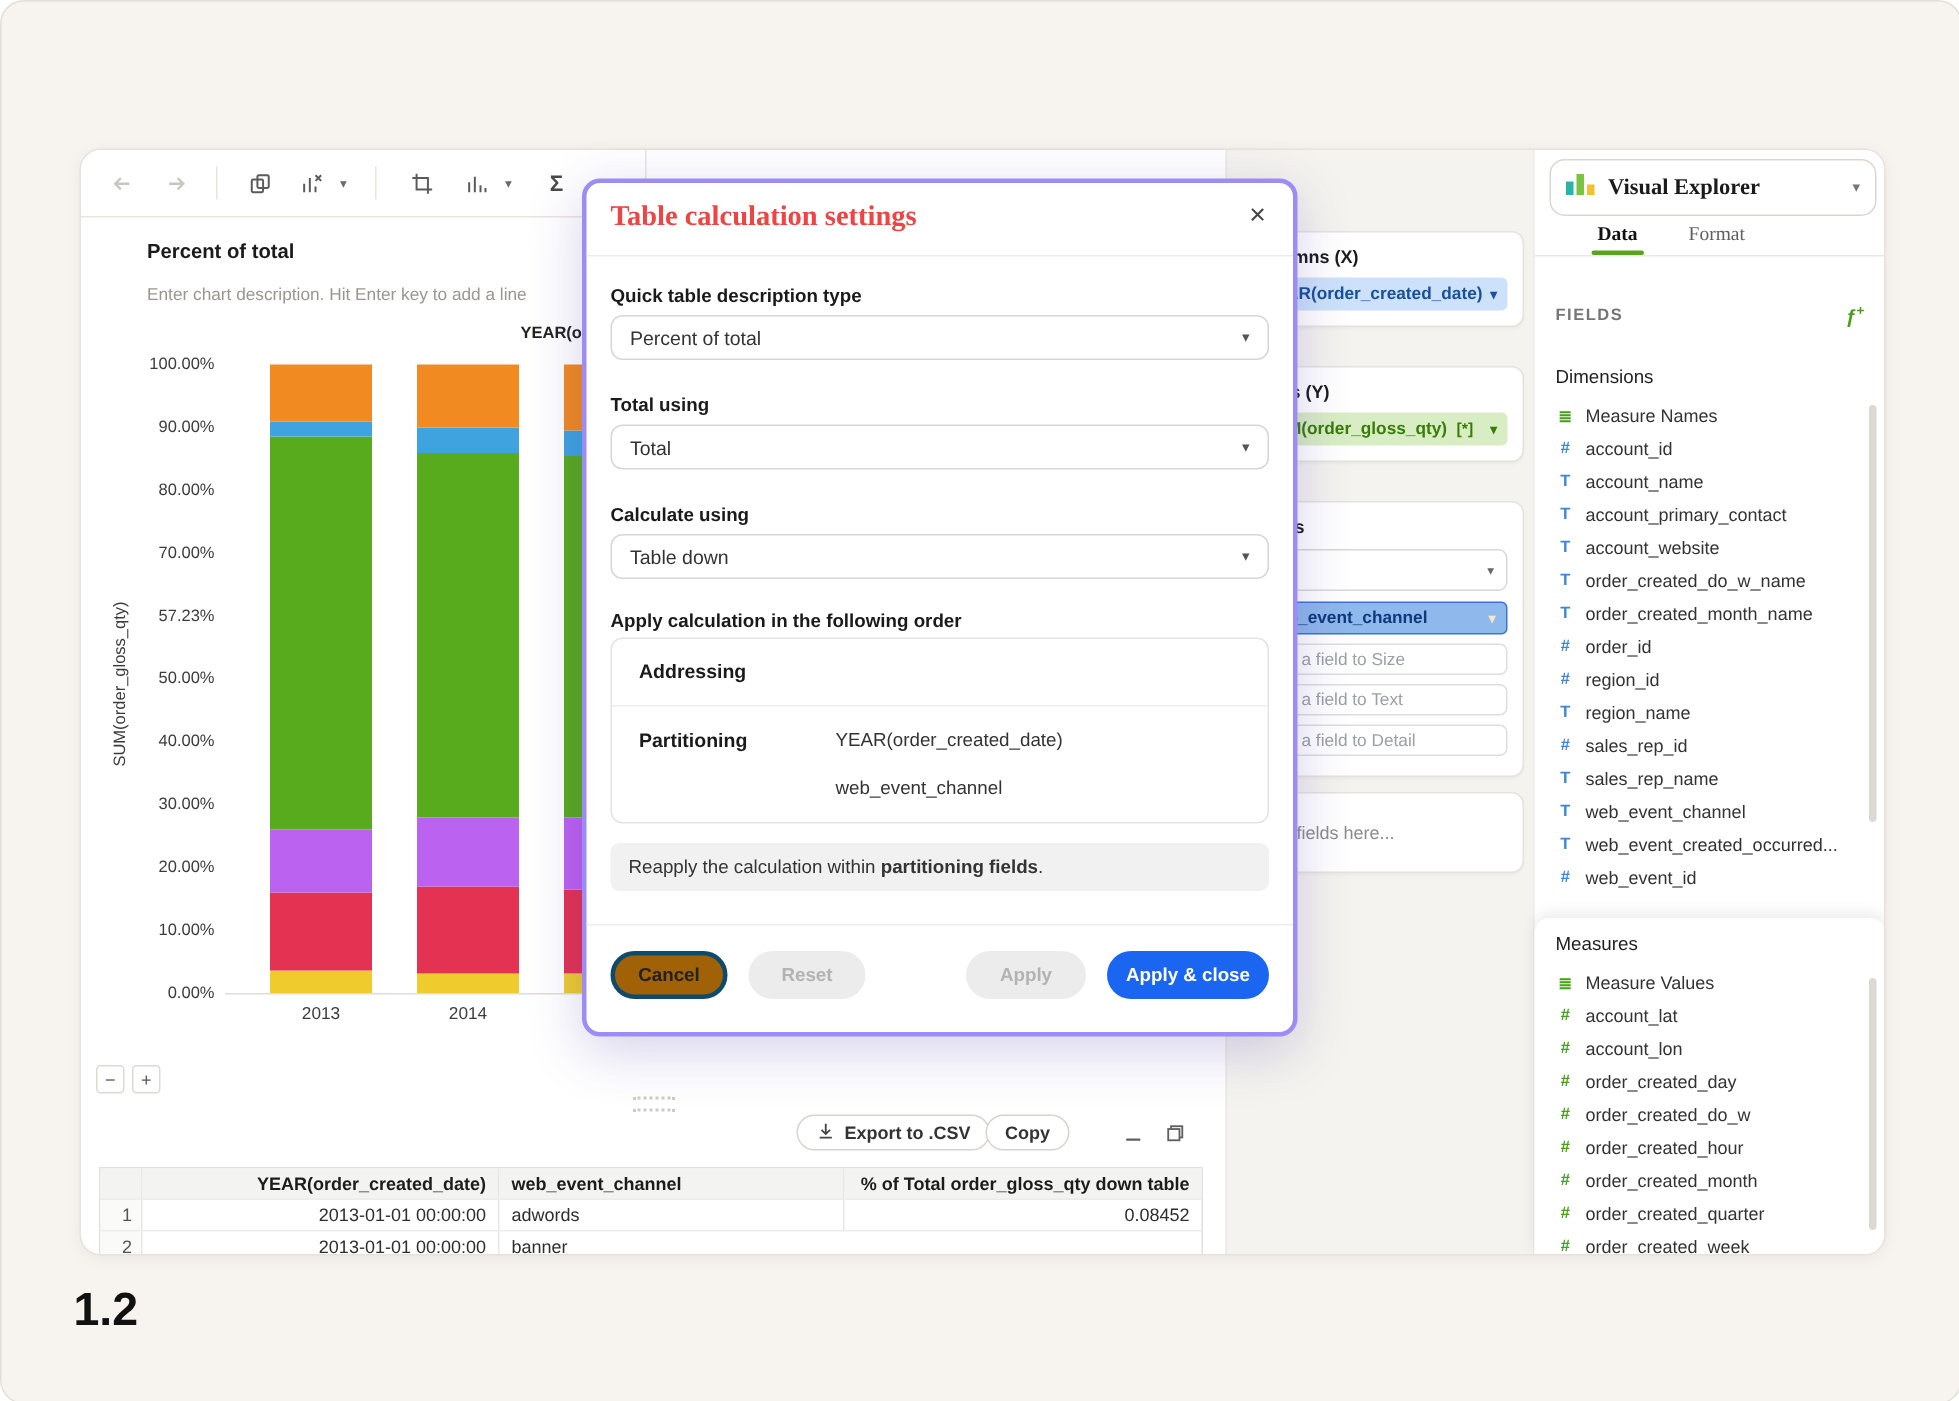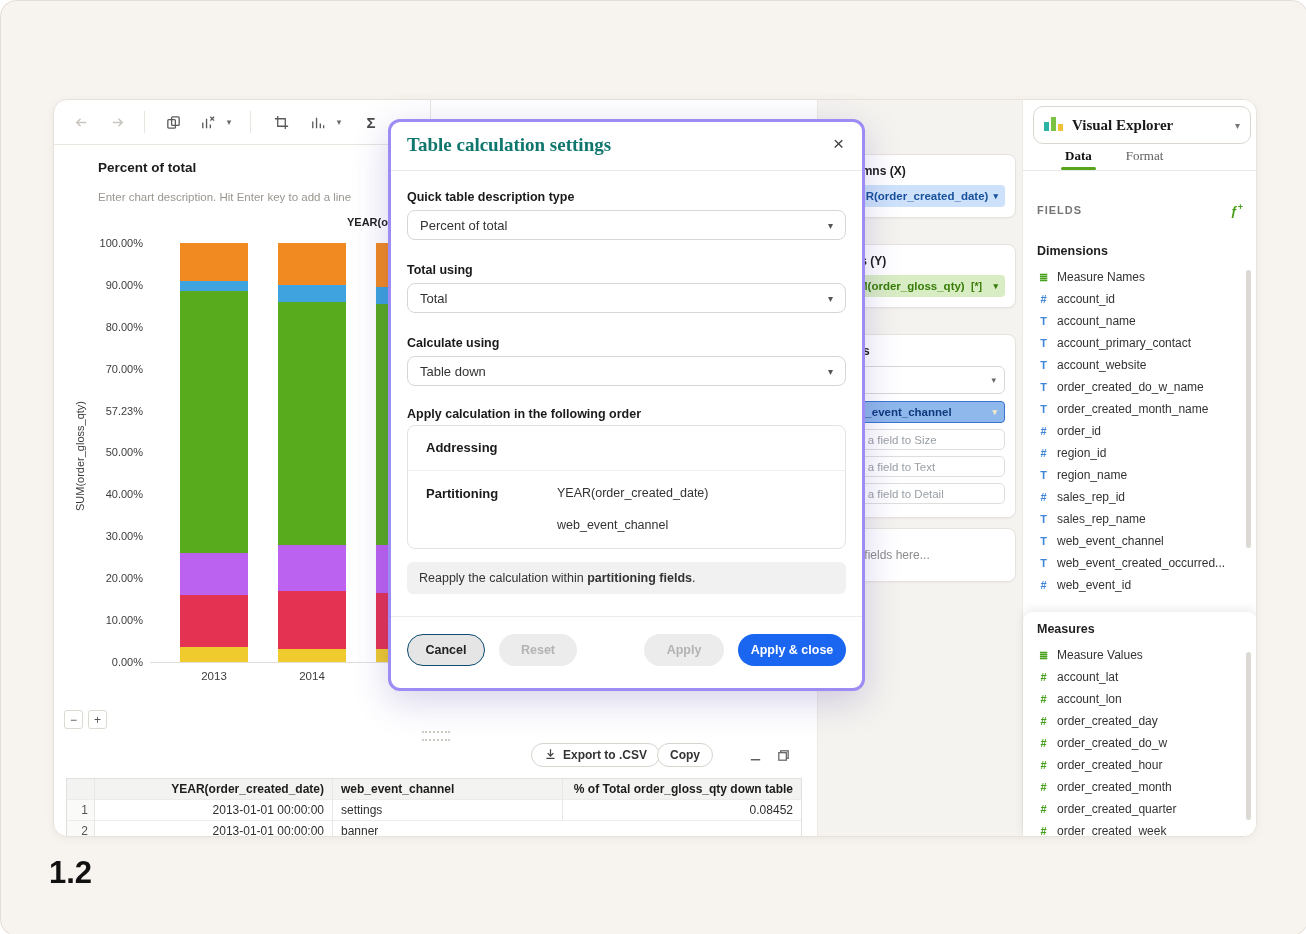--- a/index.html
+++ b/index.html
@@ -74,48 +74,48 @@
   .ve-title{font-family:"Liberation Serif",serif;font-size:15px;font-weight:600;color:#1a1a1a;}
   .ve-chev{margin-left:auto;font-size:10px;color:#777;}
   .tabs{position:absolute;left:0;top:44px;width:234px;height:27px;border-bottom:1px solid #e8e8e8;display:flex;gap:34px;padding-left:42px;box-sizing:border-box;}
   .tab{font-size:13px;line-height:24px;color:#5f5f5f;position:relative;font-family:Liberation Serif, serif;}
   .tab.active{color:#111;font-weight:700;}
   .tab.active::after{content:"";position:absolute;left:-4px;right:-4px;bottom:0px;height:3px;background:#58a41c;border-radius:2px;}
   .fields-row{position:absolute;left:14px;top:102px;right:14px;display:flex;align-items:center;}
   .fields-cap{font-size:11px;font-weight:700;letter-spacing:1px;color:#757575;}
   .fx{margin-left:auto;color:#48a018;font-size:13px;font-weight:700;}
   .fx sup{font-size:9px;}
-  .sec-label{position:absolute;left:14px;font-size:12.5px;font-weight:700;color:#1f1f1f;}
+  .sec-label{position:absolute;left:14px;font-size:12.5px;font-weight:400;color:#1f1f1f;}
   .flist{position:absolute;left:0;width:226px;}
   .fitem{display:flex;align-items:center;height:22px;gap:7px;padding-left:14px;font-size:12px;color:#333;white-space:nowrap;overflow:hidden;}
   .fic{width:13px;text-align:center;font-weight:700;font-size:11px;flex:none;}
   .dateic{width:10px;height:8px;border:1.5px solid #3f86d9;border-top-width:3px;border-radius:2px;padding:0;}
   .scrollthumb{position:absolute;width:5px;background:#dcd8d3;border-radius:3px;}
   .measures-card{position:absolute;left:0;top:512px;width:234px;height:224px;background:#fff;border-radius:10px 10px 0 0;
                  box-shadow:0 -3px 10px rgba(0,0,0,.08);}
 
   
   .modal{position:absolute;left:387px;top:118px;width:477px;height:572px;background:#fff;border:3px solid #9d8cf4;
          border-radius:12px;box-shadow:0 10px 36px rgba(70,50,160,.22);z-index:50;box-sizing:border-box;}
-  .m-title{position:absolute;left:16px;top:12px;font-family:"Liberation Serif",serif;font-size:19px;font-weight:600;color:#0f766e;}
+  .m-title{position:absolute;left:16px;top:12px;font-family:"Liberation Serif",serif;font-size:19px;font-weight:600;color:#ef4444;}
   .m-close{position:absolute;right:18px;top:12px;font-size:19px;color:#444;line-height:1;}
   .m-div{position:absolute;left:0;right:0;height:1px;background:#ebebeb;}
   .m-label{position:absolute;left:16px;font-size:12.5px;font-weight:700;color:#1a1a1a;}
   .m-select{position:absolute;left:16px;width:439px;height:30px;border:1px solid #d6d6d6;border-radius:8px;background:#fff;
             display:flex;align-items:center;padding:0 12px;font-size:13px;color:#333;box-sizing:border-box;}
   .m-select .pchev{margin-left:auto;font-size:10px;color:#555;}
   .order-box{position:absolute;left:16px;top:303px;width:439px;height:124px;border:1px solid #e3e3e3;border-radius:8px;box-sizing:border-box;}
   .ob-label{position:absolute;left:18px;font-size:13px;font-weight:700;color:#1a1a1a;}
   .ob-div{position:absolute;left:0;right:0;top:44px;height:1px;background:#eee;}
   .ob-val{position:absolute;left:149px;font-size:12.5px;color:#333;}
   .m-note{position:absolute;left:16px;top:440px;width:439px;height:32px;background:#f1f1f1;border-radius:6px;
           line-height:32px;padding:0 12px;font-size:12.5px;color:#333;box-sizing:border-box;white-space:nowrap;overflow:hidden;}
   .m-btn{position:absolute;top:512px;height:32px;border-radius:16px;font-size:12.5px;font-weight:700;
          display:flex;align-items:center;justify-content:center;box-sizing:border-box;}
-  .b-cancel{left:16px;width:78px;background:#e5e5e5;border:1px solid #0c4a6e;color:#222;}
+  .b-cancel{left:16px;width:78px;background:#a16207;border:3px solid #0c4a6e;color:#222;}
   .b-disabled{background:#ececec;color:#b3b3b3;}
   .b-reset{left:108px;width:78px;}
   .b-apply{left:253px;width:80px;}
   .b-primary{left:347px;width:108px;background:#1a66f0;color:#fff;}
 
   .page-label{position:absolute;left:48px;top:854px;font-size:31px;font-weight:700;color:#111;}
 </style>
 </head>
 <body>
 
@@ -237,21 +237,21 @@
       <div class="dt-row dt-head">
         <div class="c rn"></div>
         <div class="c right">YEAR(order_created_date)</div>
         <div class="c left">web_event_channel</div>
         <div class="c right">% of Total order_gloss_qty down table</div>
       </div>
       <div id="tbody">
           <div class="dt-row">
             <div class="c rn">1</div>
             <div class="c right">2013-01-01 00:00:00</div>
-            <div class="c left">settings</div>
+            <div class="c left">adwords</div>
             <div class="c right">0.08452</div>
           </div>
           <div class="dt-row">
             <div class="c rn">2</div>
             <div class="c right">2013-01-01 00:00:00</div>
             <div class="c left">banner</div>
           </div>
         </div>
     </div>
 

